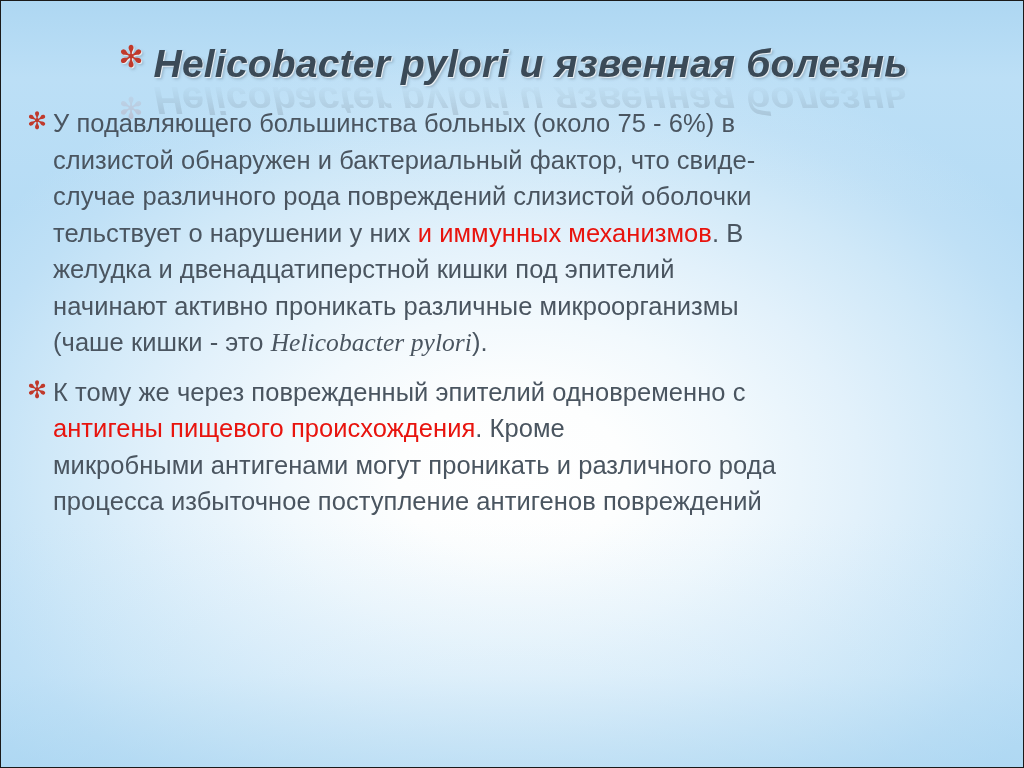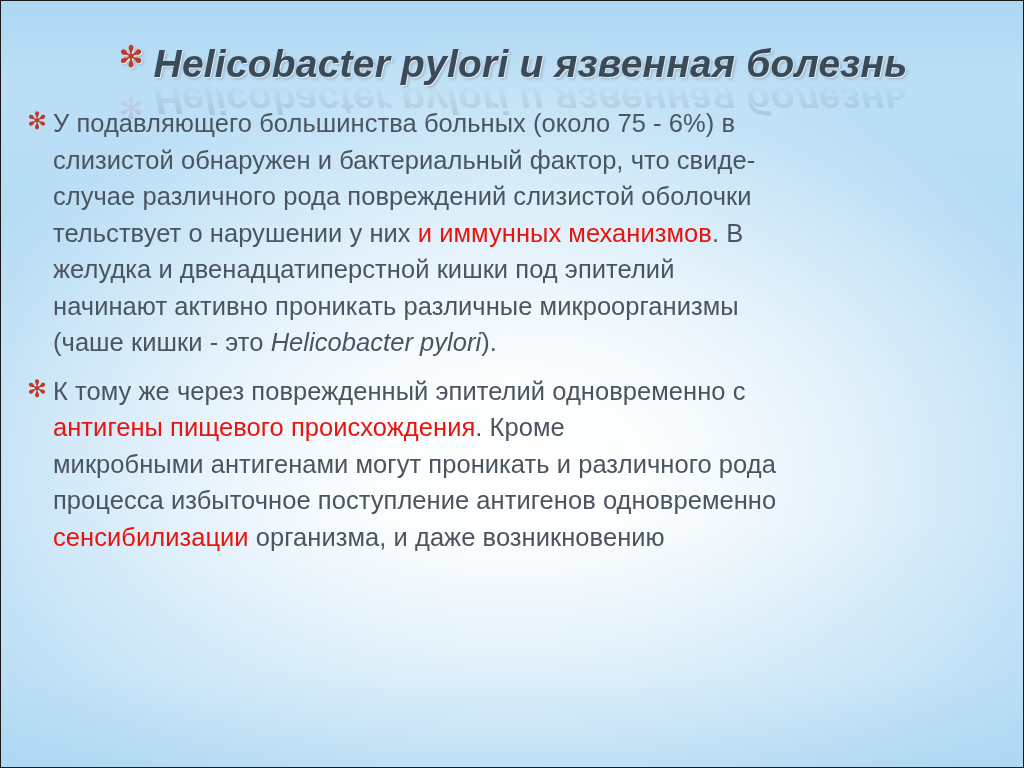--- a/index.html
+++ b/index.html
@@ -122,21 +122,21 @@
     position: absolute;
     left: 0;
     top: 1px;
     font-size: 24px;
     line-height: 30px;
     color: #c0392b;
     font-weight: normal;
   }
   .line { display: block; white-space: nowrap; }
   .hl { color: #e8140e; }
-  .sp { font-style: italic; }
+  .sp { font-style: italic; font-family: Liberation Serif, serif; }
 </style>
 </head>
 <body>
 
 <div class="slide">
 
   <div class="title-reflection" aria-hidden="true">
     <span class="title-line">
       <span class="title-bullet">✻</span><span>Helicobacter pylori и язвенная болезнь</span>
     </span>
@@ -159,18 +159,17 @@
       <span class="line"><span>желудка и двенадцатиперстной кишки под эпителий</span></span>
       <span class="line"><span>начинают активно проникать различные микроорганизмы</span></span>
       <span class="line"><span>(чаше кишки - это </span><span class="sp">Helicobacter pylori</span><span>).</span></span>
     </div>
 
     <div class="para">
       <span class="para-bullet">✻</span>
       <span class="line"><span>К тому же через поврежденный эпителий одновременно с</span></span>
       <span class="line"><span class="hl">антигены пищевого происхождения</span><span>. Кроме</span></span>
       <span class="line"><span>микробными антигенами могут проникать и различного рода</span></span>
-      <span class="line"><span>процесса избыточное поступление антигенов одновременно</span></span>
-      <span class="line"><span class="hl">сенсибилизации</span><span> организма, и даже возникновению</span></span>
+      <span class="line"><span>процесса избыточное поступление антигенов повреждений</span></span>
     </div>
 
   </div>
 </div>
 
 </body></html>

